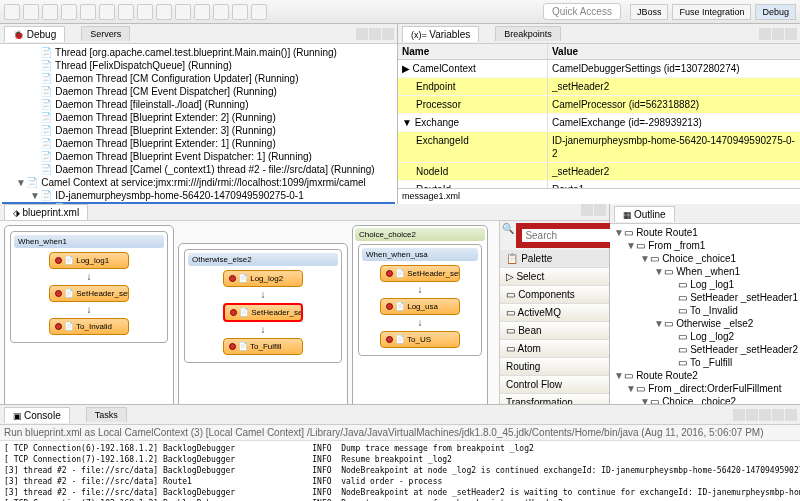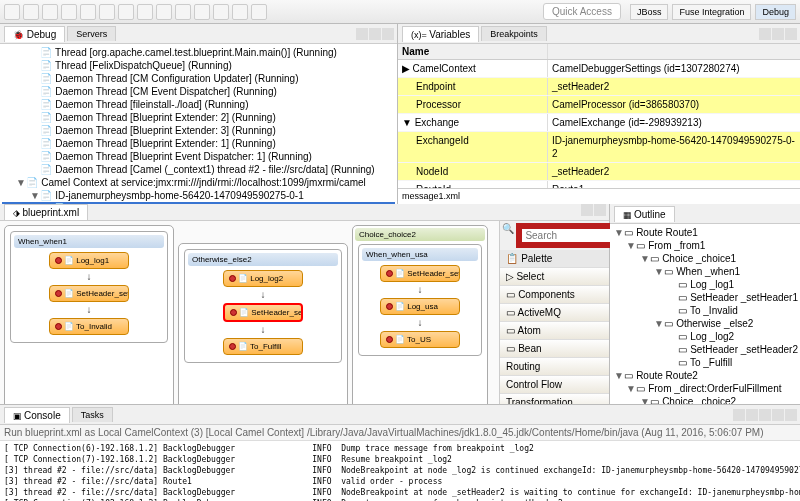--- a/index.html
+++ b/index.html
@@ -6,21 +6,21 @@
 body{width:800px;height:501px;background:#eee;overflow:hidden;display:flex;flex-direction:column}
 .toolbar{height:24px;background:linear-gradient(#f8f8f8,#e8e8e8);border-bottom:1px solid #bbb;display:flex;align-items:center;padding:0 4px;gap:3px}
 .tbicon{width:16px;height:16px;border:1px solid #ccc;border-radius:2px;background:#f5f5f5}
 .quick-access{margin-left:auto;padding:2px 8px;border:1px solid #ccc;background:#fff;border-radius:3px;color:#888}
 .persp{display:flex;gap:4px;margin-left:6px}
 .persp-btn{padding:2px 6px;border:1px solid #ccc;background:#f5f5f5;font-size:9px}
 .persp-btn.active{background:#dce8f5}
 .row2{display:flex;height:180px}
 .debug-pane{width:398px;border-right:1px solid #bbb;background:#fff;display:flex;flex-direction:column}
 .vars-pane{flex:1;background:#fff;display:flex;flex-direction:column}
-.pane-tabs{height:20px;background:#f0f0f0;border-bottom:1px solid #ccc;display:flex;align-items:center;padding-left:4px;gap:2px}
+.pane-tabs{height:20px;background:#f0f0f0;border-bottom:1px solid #ccc;display:flex;align-items:center;padding-left:4px;gap:16px}
 .tab{padding:2px 8px;background:#fff;border:1px solid #ccc;border-bottom:none;font-size:9px}
 .tab.inactive{background:#e5e5e5}
 .pane-tools{margin-left:auto;display:flex;gap:1px;padding-right:3px}
 .mini-icon{width:12px;height:12px;background:#ddd}
 .tree{flex:1;overflow:auto;padding:2px;font-size:9px;line-height:13px}
 .tree-item{white-space:nowrap;padding-left:2px}
 .tree-item.i1{padding-left:14px}.tree-item.i2{padding-left:28px}.tree-item.i3{padding-left:42px}.tree-item.i4{padding-left:56px}
 .tree-item.sel{background:#3874d1;color:#fff}
 .exp{display:inline-block;width:10px;color:#666;text-align:center}
 .vars-table{flex:1;overflow:auto;font-size:9px}
@@ -115,33 +115,34 @@
       <span class="tab inactive">Breakpoints</span>
       <div class="pane-tools">
           <div class="mini-icon"></div>
           <div class="mini-icon"></div>
           <div class="mini-icon"></div>
         </div>
     </div>
     <div class="vars-table">
       <div class="vars-head">
           <div class="vc1">Name</div>
+          <div class="vc2">Value</div>
         </div>
       <div id="vars-rows">
           <div class="vrow">
             <div class="vc1" style="padding-left:4px">▶ CamelContext</div>
             <div class="vc2">CamelDebuggerSettings (id=1307280274)</div>
           </div>
           <div class="vrow hl">
             <div class="vc1" style="padding-left:18px"> Endpoint</div>
             <div class="vc2">_setHeader2</div>
           </div>
           <div class="vrow hl">
             <div class="vc1" style="padding-left:18px"> Processor</div>
-            <div class="vc2">CamelProcessor (id=386580370)</div>
+            <div class="vc2">CamelProcessor (id=562318882)</div>
           </div>
           <div class="vrow">
             <div class="vc1" style="padding-left:4px">▼ Exchange</div>
             <div class="vc2">CamelExchange (id=-298939213)</div>
           </div>
           <div class="vrow hl">
             <div class="vc1" style="padding-left:18px"> ExchangeId</div>
             <div class="vc2">ID-janemurpheysmbp-home-56420-1470949590275-0-2</div>
           </div>
           <div class="vrow hl">
@@ -210,22 +211,22 @@
       <div class="palette">
         <div class="pal-search">
             <span>🔍</span>
             <input placeholder="Search" style="">
           </div>
         <div class="pal-item" style="background:#e8e8e8"><span>📋 Palette</span></div>
         <div class="pal-item">▷ <span>Select</span></div>
         <div id="pal-groups">
             <div class="pal-item">▭ Components</div>
             <div class="pal-item">▭ ActiveMQ</div>
+            <div class="pal-item">▭ Bean</div>
             <div class="pal-item">▭ Atom</div>
-            <div class="pal-item">▭ Bean</div>
             <div class="pal-item">Routing</div>
             <div class="pal-item">Control Flow</div>
             <div class="pal-item">Transformation</div>
             <div class="pal-item">Miscellaneous</div>
           </div>
       </div>
     </div>
     <div class="editor-bottom" id="editor-btabs">
         <span class="btab active">Design</span>
         <span class="btab">Source</span>

